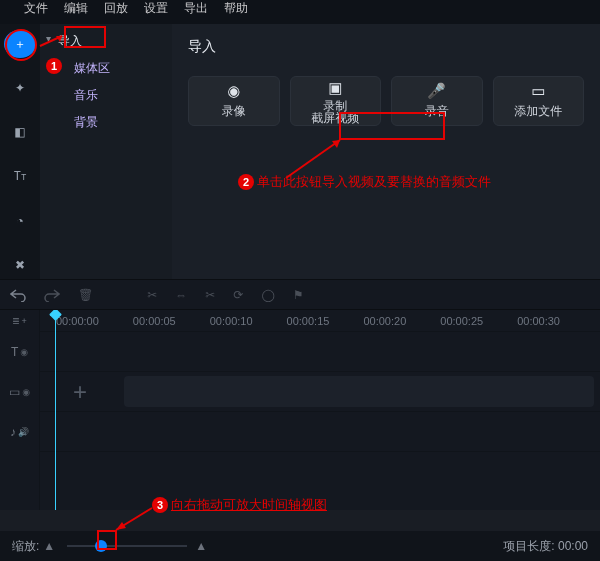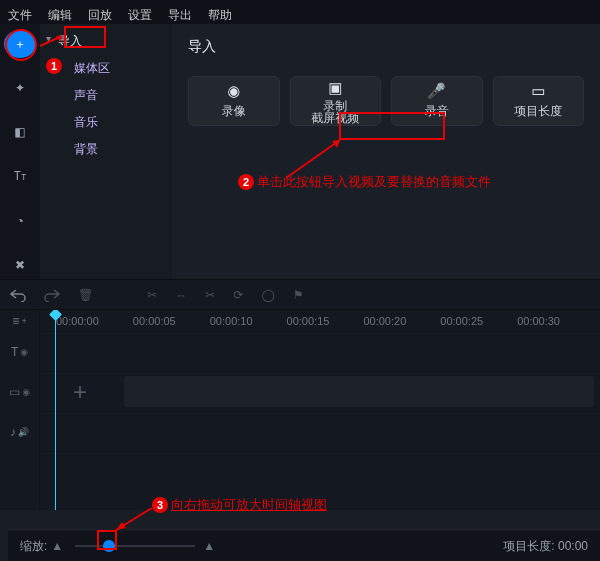--- a/index.html
+++ b/index.html
@@ -10,22 +10,22 @@
     font-size: 12px;
     color: #c5c8ce;
     overflow: hidden;
     position: relative;
   }
 
   .menubar {
     height: 24px;
     background: #0e1218;
     display: flex;
-    align-items: flex-end;
-    padding-left: 0;
+    align-items: flex-start;
+    padding-left: 16px;
   }
   .menubar span { padding: 0 8px; color: #c8c8ca; cursor: pointer; }
 
   .upper {
     position: relative;
     display: flex;
     height: 256px;
     border-bottom: 1px solid #0b0e12;
   }
 
@@ -195,21 +195,20 @@
     transform: rotate(45deg); border-radius:1px;
   }
 
   .footer {
     position: absolute; left: 0; right: 0; bottom: 0;
     height: 30px;
     background: #10141a;
     display: flex; align-items: center;
     padding: 0 12px;
     color: #9aa0aa;
-    margin-left: 8px;
   }
   .zoom-slider {
     position: relative;
     width: 120px; height: 14px;
     margin: 0 8px;
     display:flex; align-items:center;
   }
   .zoom-track {
     height: 2px; width: 100%; background: #2f3540;
     position: relative;
@@ -265,21 +264,20 @@
         <span>◔</span>
       </div>
     <div class="side-tool">
         <span>✖</span>
       </div>
   </div>
 
   <div class="sub-panel">
     <div class="tree-root">导入</div>
     <div class="tree-item">媒体区</div>
-    <div class="tree-item">声音</div>
     <div class="tree-item">音乐</div>
     <div class="tree-item">背景</div>
   </div>
 
   <div class="main-area">
     <div class="main-title">导入</div>
 
 
     <div class="quick-row">
       <div class="quick-btn">
@@ -291,21 +289,21 @@
         <span class="two-line">
           <span>录制</span><br><span>截屏视频</span>
         </span>
       </div>
       <div class="quick-btn">
         <span class="ic">🎤</span>
         <span>录音</span>
       </div>
       <div class="quick-btn">
         <span class="ic">▭</span>
-        <span>项目长度</span>
+        <span>添加文件</span>
       </div>
     </div>
   </div>
 </div>
 
 <div class="toolbar">
   <span class="tbtn">
       <svg width="16" height="14" viewBox="0 0 16 14">
         <path d="M6 2 L1 6 L6 10 M1 6 H11 A4 4 0 0 1 11 14" fill="none" stroke="#7c838e" stroke-width="1.5"></path>
       </svg>

